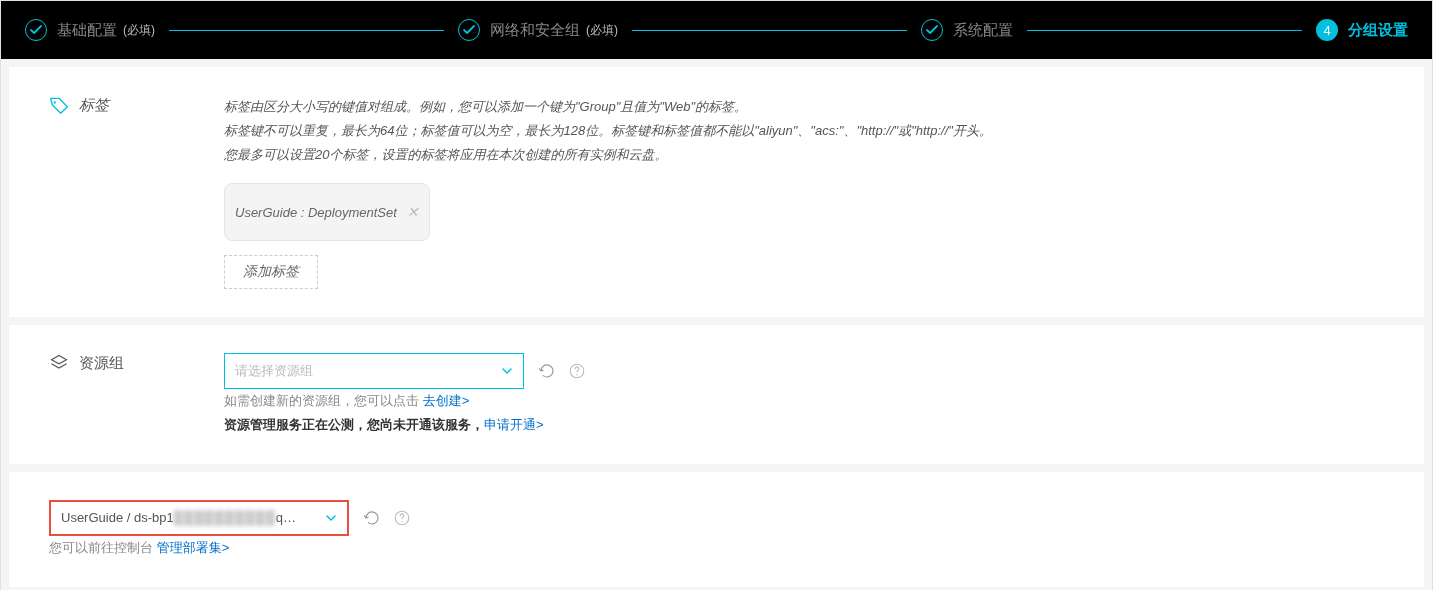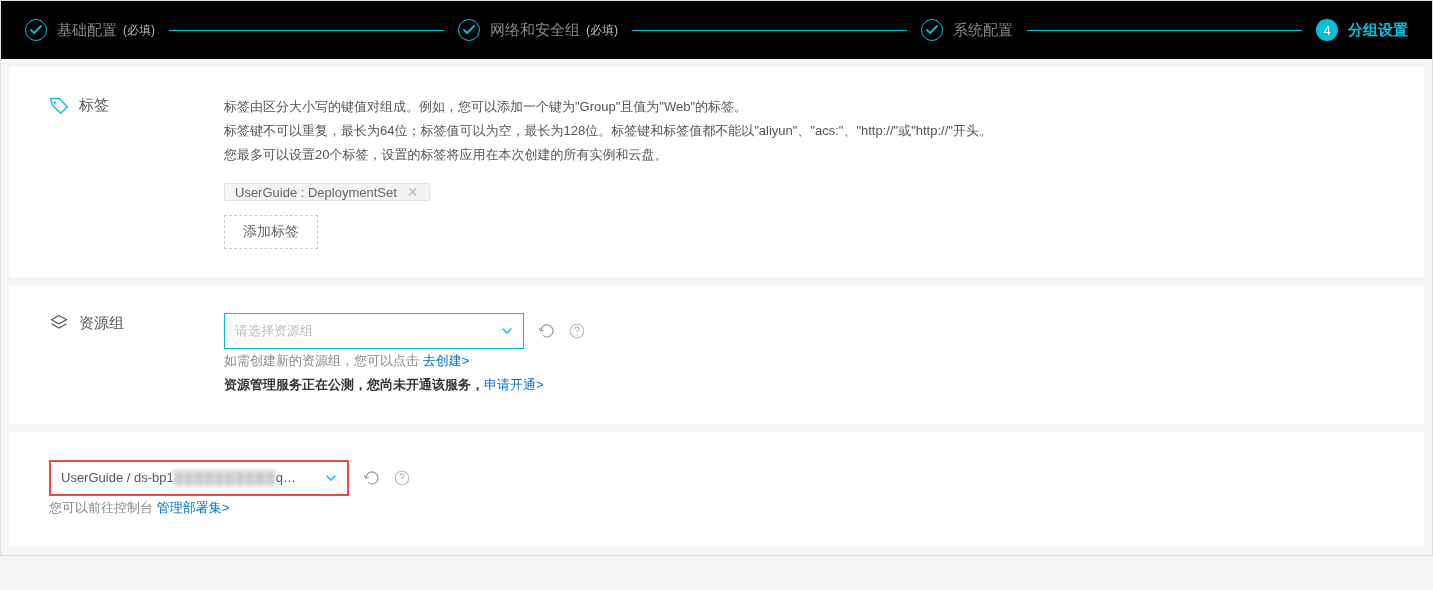--- a/index.html
+++ b/index.html
@@ -12,29 +12,29 @@
   .step-icon svg { stroke: #00c1de; }
   .step-icon.current { background: #00c1de; color: #fff; border: none; font-weight: 500; }
   .step-icon.current span { color: #fff; font-size: 13px; }
   .step-label { color: #888; font-size: 15px; }
   .step.current .step-label { color: #00c1de; font-weight: 600; }
   .step-sub { color: #bbb; font-size: 12px; margin-left: 6px; }
   .step-line { flex: 1; height: 1px; background: #00c1de; margin: 0 14px; }
   .step-line.dim { background: #00c1de; }
   
   .card { background: #fff; margin: 8px 8px 0 8px; padding: 28px 40px 28px 40px; }
-  .card.first { margin-top: 8px; }
+  .card.first { margin-top: 8px; font-style: italic; }
   .card.last { margin-bottom: 8px; }
   .row { display: flex; align-items: flex-start; }
   .label-col { width: 175px; display: flex; align-items: center; color: #555; font-size: 15px; }
   .label-col svg { margin-right: 10px; }
   .content-col { flex: 1; }
   .desc { color: #555; line-height: 1.85; font-size: 13px; margin-bottom: 16px; }
   
-  .chip { display: inline-flex; align-items: center; background: #f4f4f5; border: 1px solid #e4e4e6; border-radius: 2px; padding: 0 10px; color: #666; font-size: 13px; margin-bottom: 14px; }
+  .chip { display: inline-flex; align-items: center; background: #f4f4f5; border: 1px solid #e4e4e6; border-radius: 8px; padding: 20px 10px; color: #666; font-size: 13px; margin-bottom: 14px; }
   .chip .x { margin-left: 10px; color: #bbb; cursor: pointer; font-size: 14px; }
   
   .dashed-btn { display: inline-block; border: 1px dashed #ccc; color: #666; padding: 7px 18px; font-size: 14px; background: #fff; cursor: pointer; }
   
   .select { display: inline-flex; align-items: center; justify-content: space-between; border: 1px solid #00c1de; height: 36px; padding: 0 10px; width: 300px; cursor: pointer; background: #fff; gap: 8px; }
   .select.highlight-red { border: 2px solid #e84e3d; }
   .select .ph { color: #bbb; }
   .select .val { color: #555; }
   .select .blur { color: #ccc; filter: blur(2px); letter-spacing: 1px; }
   .select svg { flex-shrink: 0; }

